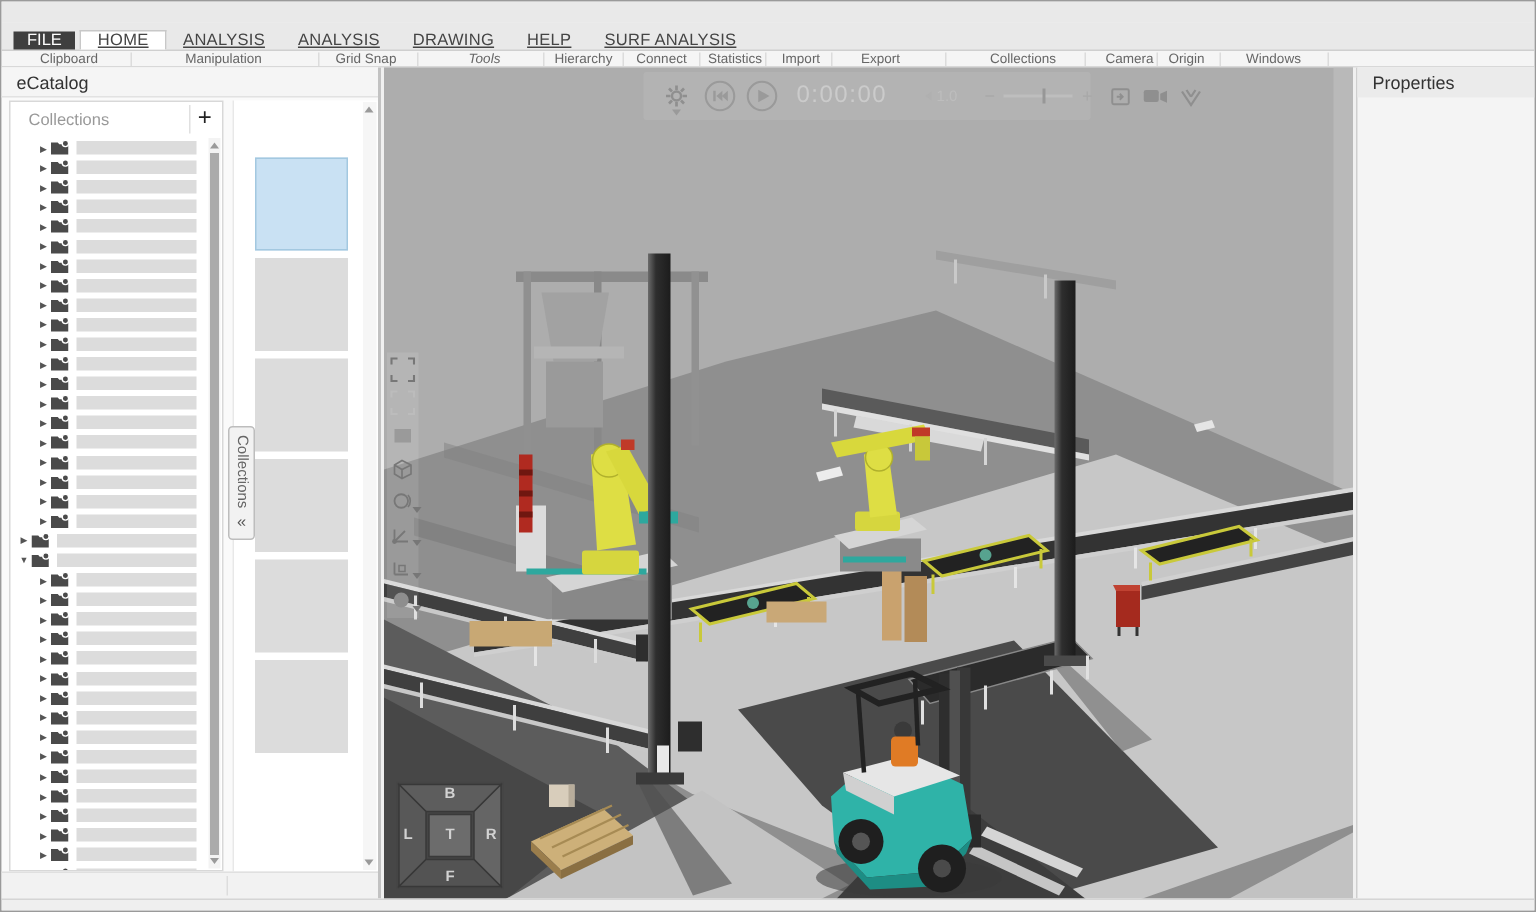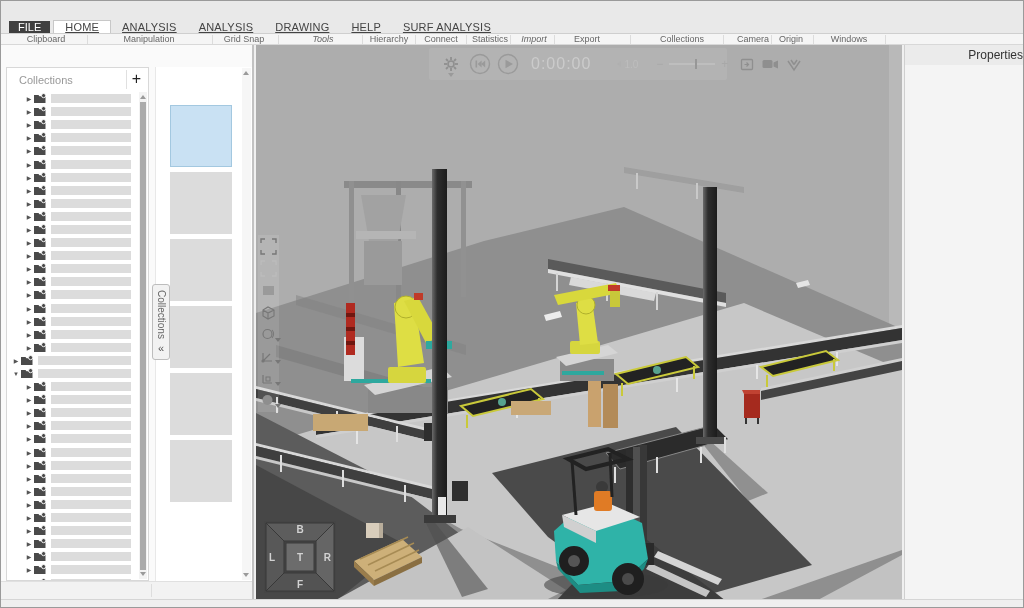--- a/index.html
+++ b/index.html
@@ -78,21 +78,21 @@
   .navcube{position:absolute;left:8px;top:476px;width:72px;height:72px;}
   .nc-letter{position:absolute;font-size:10px;font-weight:bold;color:#d2d2d2;}
   .nc-b{top:3px;left:50%;transform:translateX(-50%);}
   .nc-l{left:5px;top:50%;transform:translateY(-50%);}
   .nc-t{left:50%;top:50%;transform:translate(-50%,-50%);}
   .nc-r{right:5px;top:50%;transform:translateY(-50%);}
   .nc-f{bottom:3px;left:50%;transform:translateX(-50%);}
   
   .properties{position:absolute;left:903px;top:44px;right:0;bottom:8px;background:#f4f4f4;
     border-left:1px solid #cfcfcf;}
-  .prop-header{height:20px;line-height:20px;padding-left:10px;font-size:12px;color:#333;background:#ebebeb;text-align:right;}
+  .prop-header{height:20px;line-height:20px;padding-left:10px;font-size:12px;color:#333;background:#ebebeb;}
   .statusbar{position:absolute;left:0;right:0;bottom:0;height:8px;background:#efefef;border-top:1px solid #d5d5d5;}
 </style>
 </head>
 <body>
 
 <div class="window">
 
   <div class="titlebar"></div>
 
   <div class="menubar">
@@ -108,21 +108,21 @@
   </div>
 
   <div class="ribbon">
       <span class="rgroup" style="left: 45px;">Clipboard</span>
       <span class="rgroup" style="left: 148px;">Manipulation</span>
       <span class="rgroup" style="left: 243px;">Grid Snap</span>
       <span class="rgroup" style="left: 322px; font-style: italic;">Tools</span>
       <span class="rgroup" style="left: 388px;">Hierarchy</span>
       <span class="rgroup" style="left: 440px;">Connect</span>
       <span class="rgroup" style="left: 489px;">Statistics</span>
-      <span class="rgroup" style="left: 533px; font-style: italic;">Import</span>
+      <span class="rgroup" style="left: 533px;">Import</span>
       <span class="rgroup" style="left: 586px;">Export</span>
       <span class="rgroup" style="left: 681px;">Collections</span>
       <span class="rgroup" style="left: 752px;">Camera</span>
       <span class="rgroup" style="left: 790px;">Origin</span>
       <span class="rgroup" style="left: 848px;">Windows</span>
       <span class="rsep" style="left: 86px;"></span>
       <span class="rsep" style="left: 211px;"></span>
       <span class="rsep" style="left: 277px;"></span>
       <span class="rsep" style="left: 361px;"></span>
       <span class="rsep" style="left: 414px;"></span>
@@ -130,20 +130,21 @@
       <span class="rsep" style="left: 509px;"></span>
       <span class="rsep" style="left: 553px;"></span>
       <span class="rsep" style="left: 629px;"></span>
       <span class="rsep" style="left: 722px;"></span>
       <span class="rsep" style="left: 770px;"></span>
       <span class="rsep" style="left: 812px;"></span>
       <span class="rsep" style="left: 884px;"></span>
     </div>
 
   <div class="ecatalog">
+    <div class="ecat-title">eCatalog</div>
 
     <div class="tree-panel">
       <div class="coll-header">
         <span class="coll-label">Collections</span>
         <span class="add-btn">+</span>
       </div>
       <div class="tree-rows">
   <div class="tree-row lvl2">
     <span class="tw">▶</span>
     <span class="fold">

